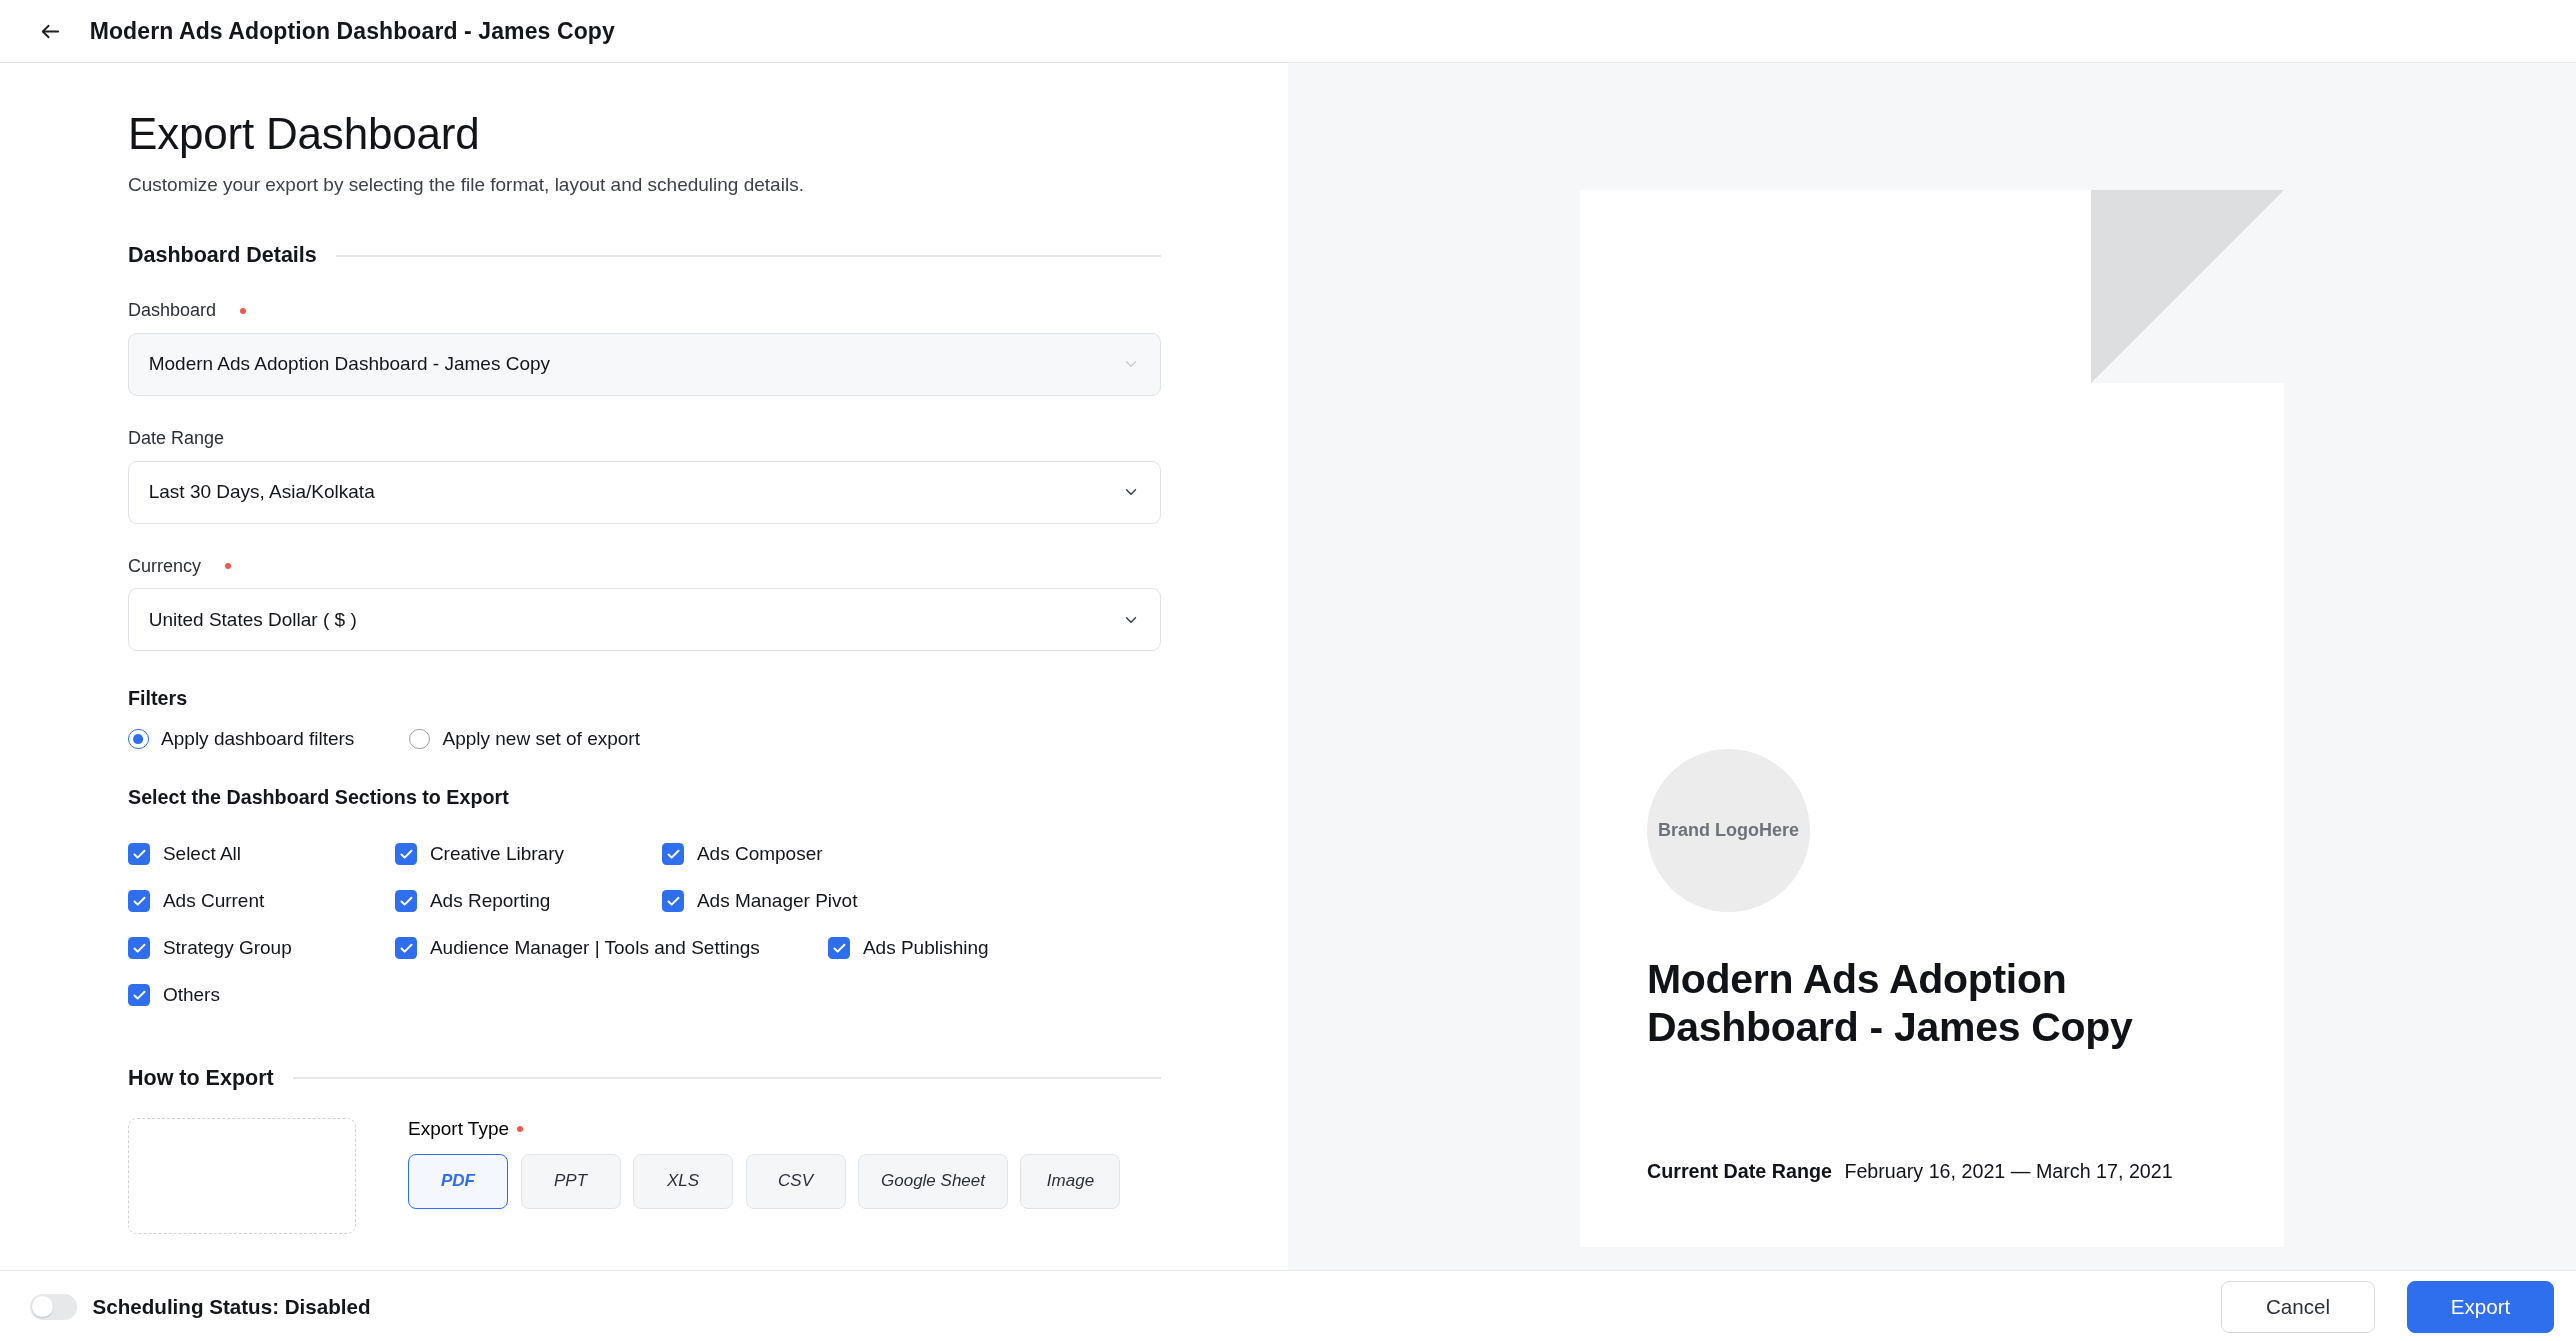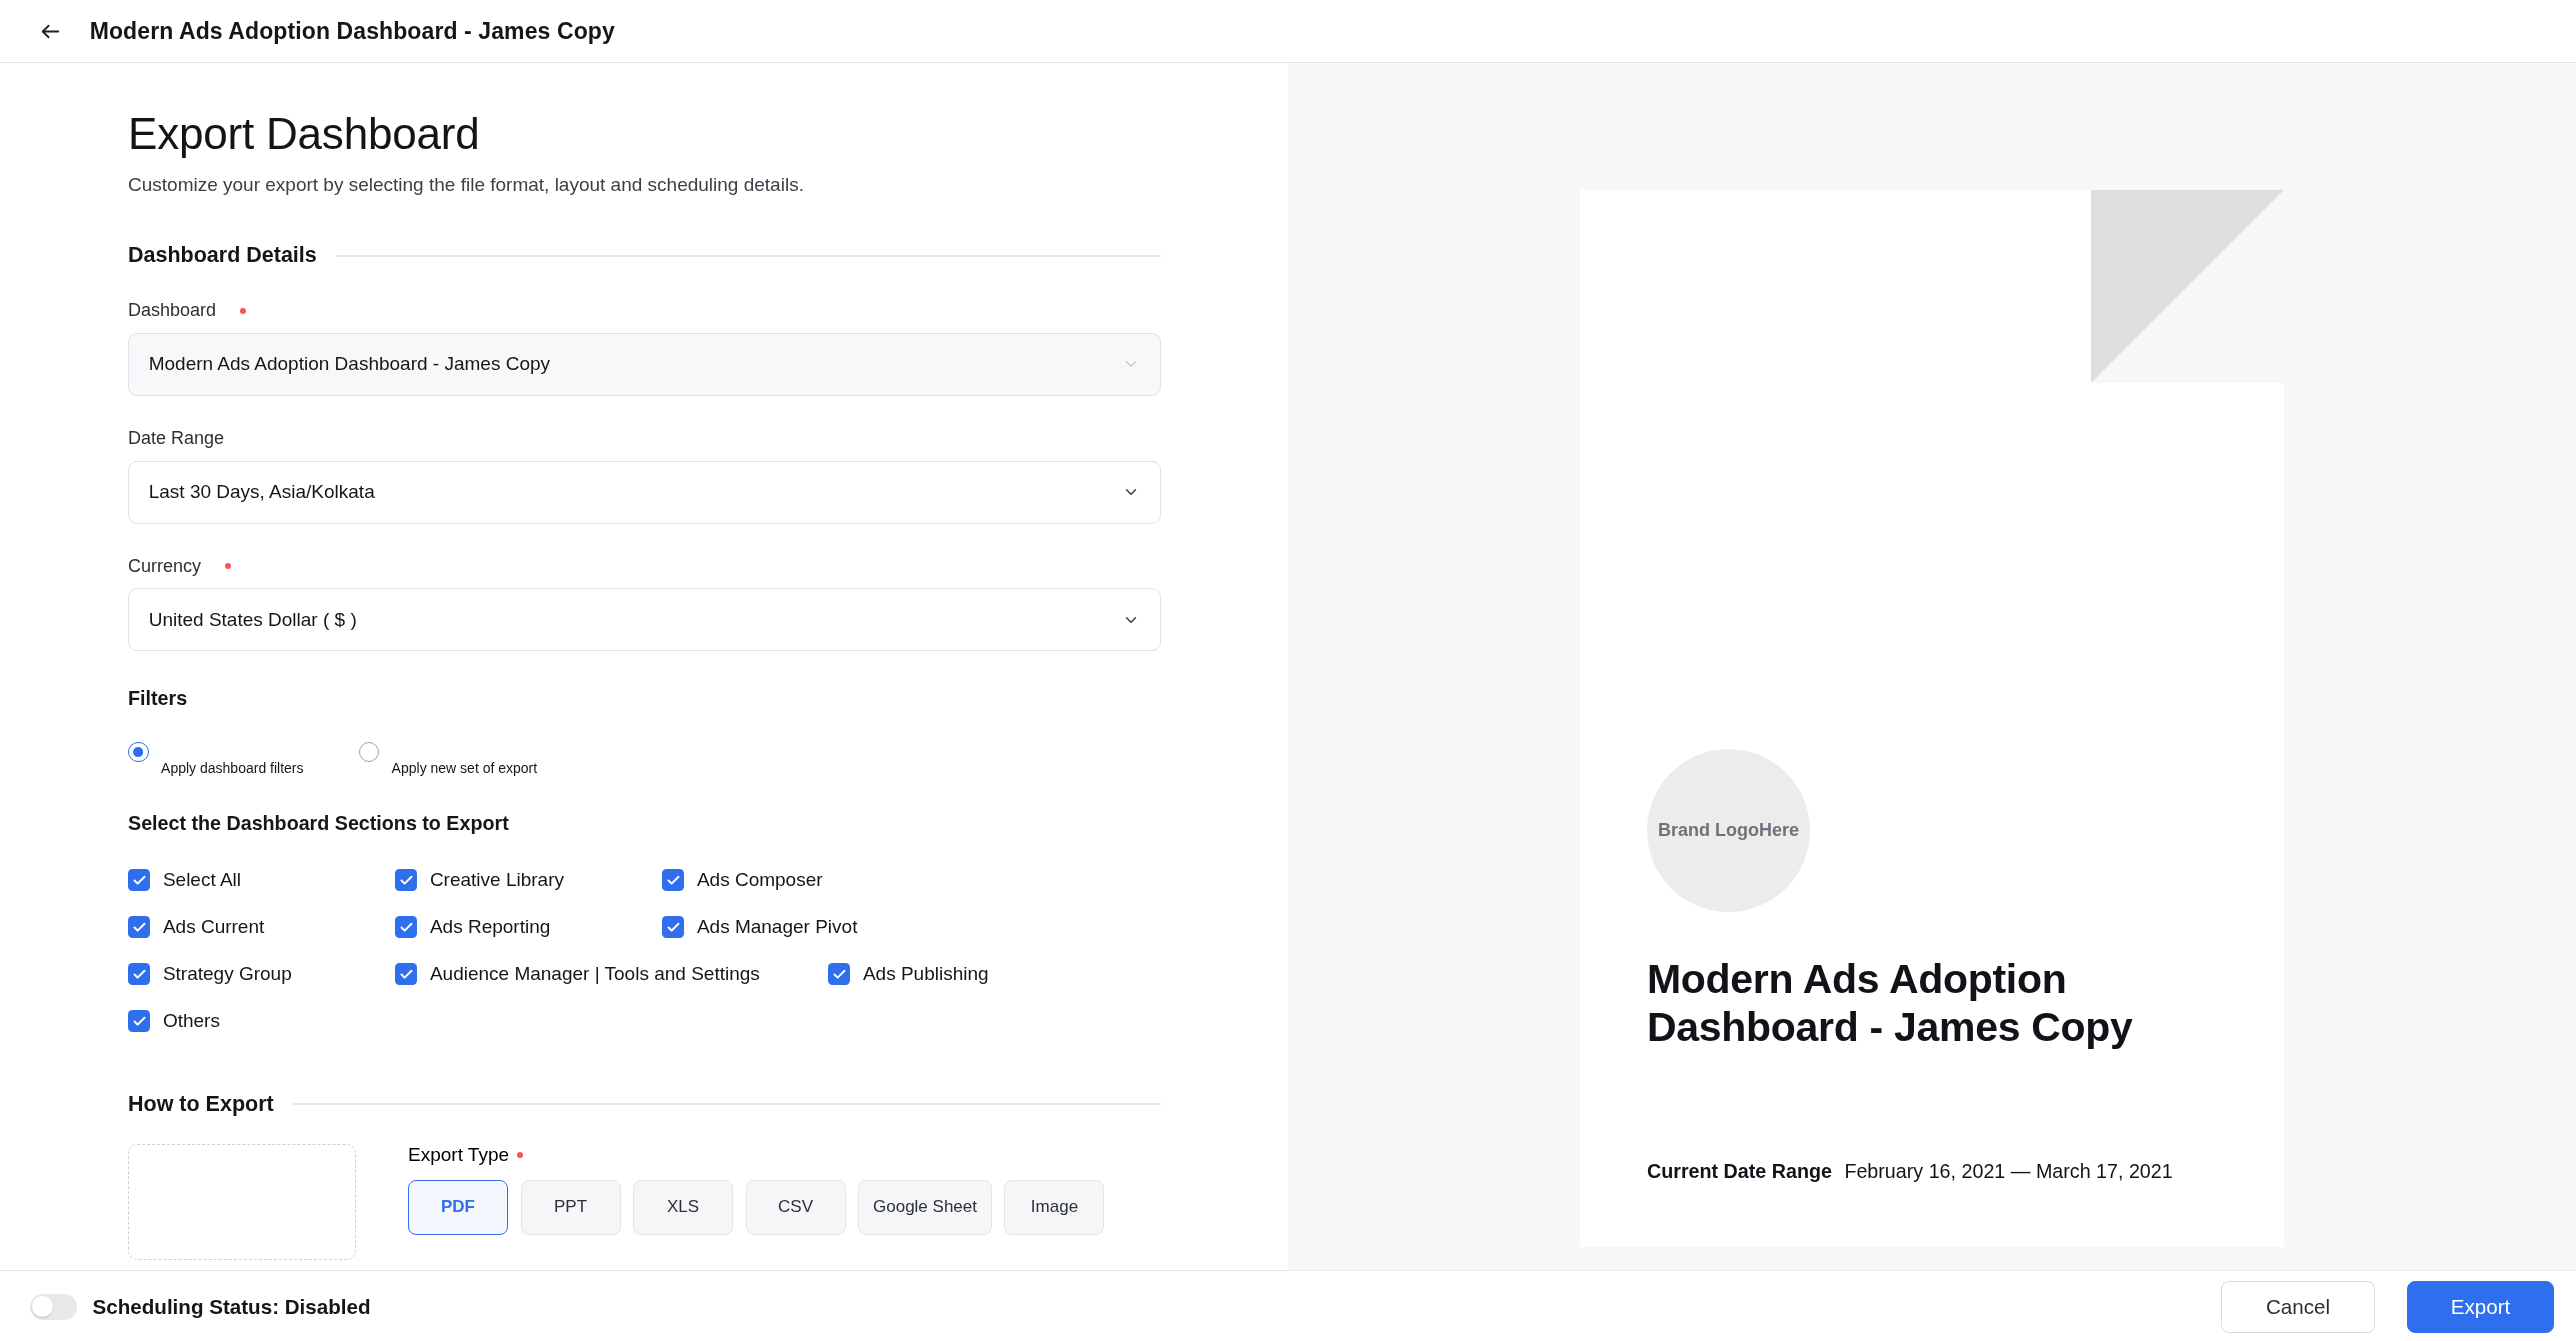--- a/index.html
+++ b/index.html
@@ -176,23 +176,22 @@
   .radio.on::after {
     content: "";
     position: absolute;
     top: 50%; left: 50%;
     transform: translate(-50%, -50%);
     width: 9.8px; height: 9.8px;
     border-radius: 50%;
     background: #2f6fed;
   }
   .radio-label {
-    font-size: 14px;
+    font-size: 19px;
     color: #14161a;
-    margin-top: 32px;
   }
 
   
   .cb-grid {
     margin-top: 21.5px;
     width: 1038px;
   }
   .cb-row {
     display: flex;
     align-items: center;
@@ -244,30 +243,31 @@
     color: #000000;
     display: flex;
     align-items: center;
     gap: 8px;
     margin-bottom: 14.3px;
   }
   .chip-row { display: flex; gap: 12.5px; }
   .chip {
     height: 55px;
     min-width: 100px;
-    padding: 0 14px;
+    padding: 0 22px;
     border-radius: 8px;
     border: 1.8px solid #e2e5e8;
     background: #f5f6f8;
     display: flex;
     align-items: center;
     justify-content: center;
     font-size: 17px;
     color: #2c3036;
     cursor: pointer;
+    font-style: italic;
   }
   .chip.sel {
     border: 1.8px solid #2f6fed;
     background: #f4f7fe;
     color: #2f6fed;
     font-weight: 700;
   }
 
   
   .right-panel {

